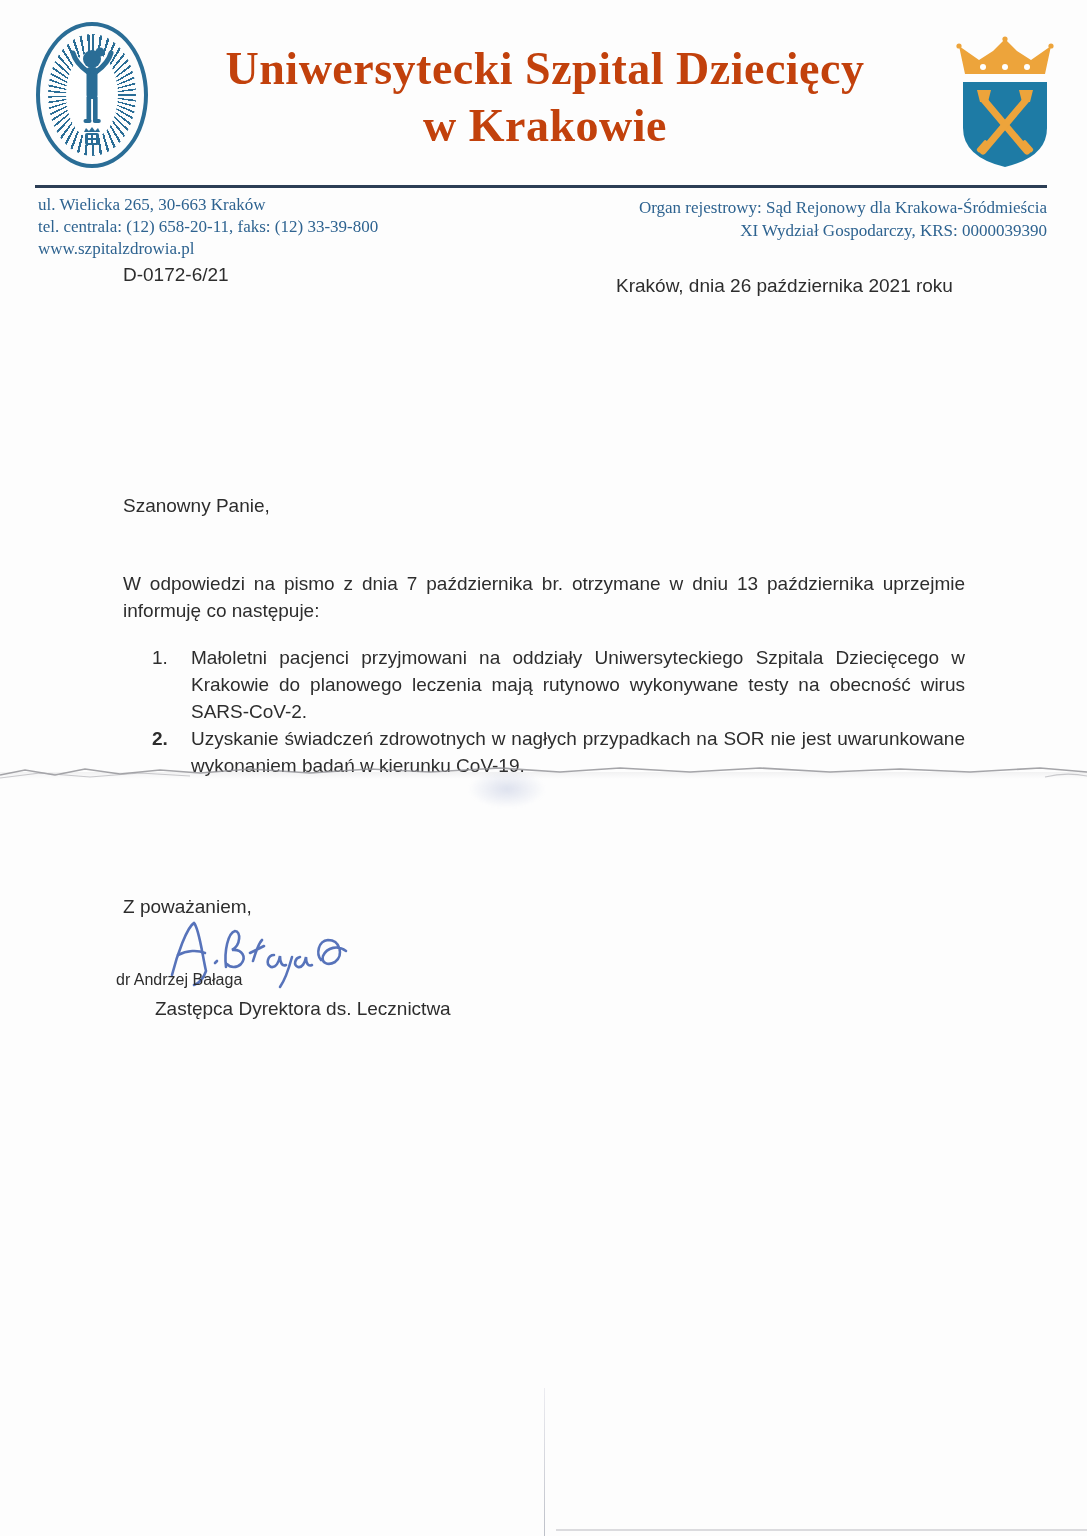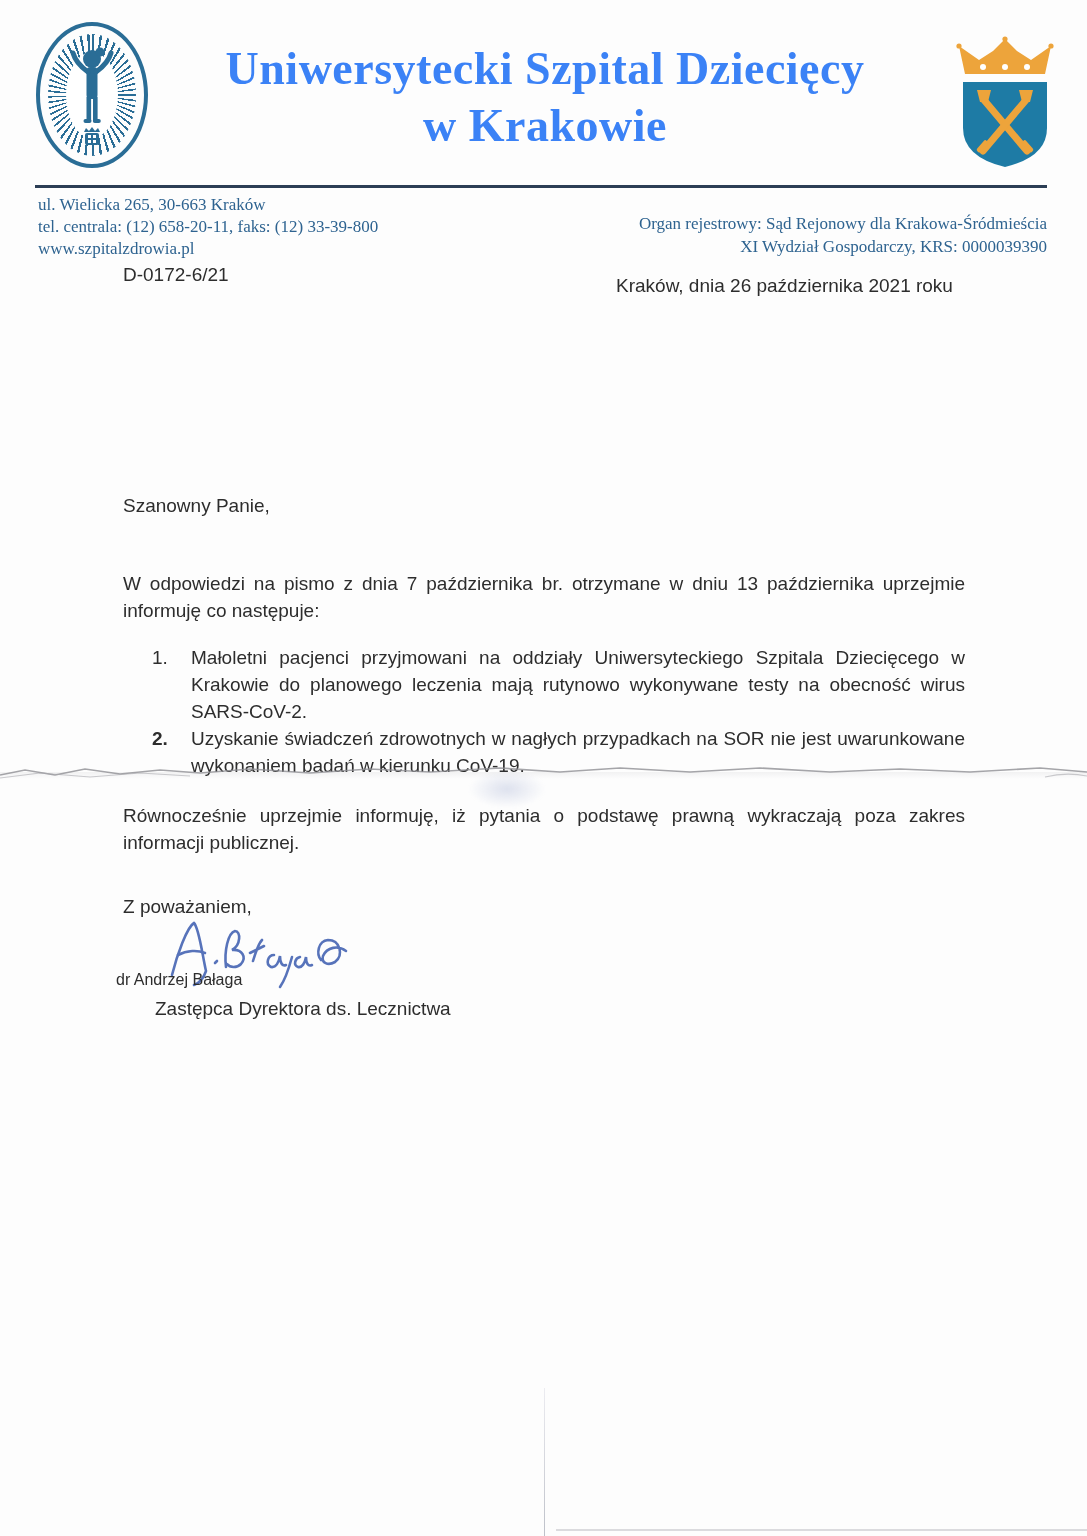--- a/index.html
+++ b/index.html
@@ -9,31 +9,31 @@
   }
   
   .hospital-logo{position:absolute;left:36px;top:22px;width:112px;height:146px;}
   .logo-ellipse{position:absolute;inset:0;border:4px solid #2a6d96;border-radius:50%;background:#fff;}
   .logo-burst{position:absolute;left:12px;top:12px;right:12px;bottom:12px;border-radius:50%;
     background:repeating-conic-gradient(#2a6d96 0deg 2.4deg, transparent 2.4deg 7.4deg);}
   .logo-center{position:absolute;left:30px;top:30px;right:30px;bottom:30px;border-radius:50%;background:#fff;}
   .logo-child{position:absolute;left:26px;top:22px;width:60px;height:108px;}
   .title-block{
     position:absolute;left:150px;top:40px;width:790px;text-align:center;
-    font-family:"Liberation Serif",serif;font-weight:bold;color:#3b82f6;
+    font-family:"Liberation Serif",serif;font-weight:bold;color:#c2410c;
     font-size:46px;line-height:57px;letter-spacing:.5px;
   }
   .coat-of-arms{position:absolute;left:953px;top:36px;width:104px;height:136px;}
   .divider{position:absolute;left:35px;top:185px;width:1012px;height:3px;background:#2c3e55;}
   .contact-block{
     position:absolute;left:38px;top:194px;
     font-family:"Liberation Serif",serif;font-size:17px;line-height:22px;color:#2e6390;
   }
   .registry-block{
-    position:absolute;right:40px;top:212px;text-align:right;
+    position:absolute;right:40px;top:196px;text-align:right;
     font-family:"Liberation Serif",serif;font-size:17px;line-height:23px;color:#2e6390;
   }
   
   .ref-number{position:absolute;left:123px;top:264px;font-size:19px;}
   .date-line{position:absolute;left:616px;top:275px;font-size:19px;}
   .addressee{position:absolute;left:458px;top:348px;font-size:19px;line-height:26px;}
   .salutation{position:absolute;left:123px;top:495px;font-size:19px;}
   .intro-par{
     position:absolute;left:123px;top:570px;width:842px;font-size:19px;line-height:27px;
     text-align:justify;text-align-last:left;
@@ -151,21 +151,20 @@
   </div>
 
   <div class="fold-shadow"></div>
   <svg class="fold-crease" viewBox="0 0 1087 20" preserveAspectRatio="none">
     <path d="M0,12 L25,7 L55,12 L85,6 L120,11 L160,7 L200,10 L250,6 L310,10 L370,6 L430,9 L500,5 L560,9 L620,5 L690,9 L760,5 L830,9 L900,6 L970,9 L1040,5 L1087,9" fill="none" stroke="#8e8e94" stroke-width="1.7" opacity="0.8"></path>
     <path d="M0,15 L40,10 L90,14 L140,10 L190,13" fill="none" stroke="#a9a9ae" stroke-width="1.2" opacity="0.6"></path>
     <path d="M1045,14 Q1066,9 1087,13" fill="none" stroke="#a9a9ae" stroke-width="1.2" opacity="0.6"></path>
   </svg>
   <div class="smudge"></div>
 
-  <div class="closing-par">Równocześnie uprzejmie informuję, iż pytania o podstawę prawną wykraczają poza zakres informacji publicznej.</div>
 
   <div class="valediction">Z poważaniem,</div>
 
   <svg class="signature" viewBox="0 0 200 78">
     <g fill="none" stroke="#4a68b5" stroke-width="2.6" stroke-linecap="round" opacity="0.92">
       <path d="M14,62 C19,42 29,14 36,10 C41,15 44,40 48,58 M48,58 C46,64 42,70 36,72"></path>
       <path d="M20,42 C29,37 40,37 47,40"></path>
       <path d="M57,50 L59,48"></path>
       <path d="M68,54 C66,38 70,20 77,18 C83,18 83,32 74,37 C84,36 89,44 83,51 C79,55 72,55 69,51"></path>
       <path d="M95,48 C98,38 101,30 104,27 M92,40 L106,33"></path>

